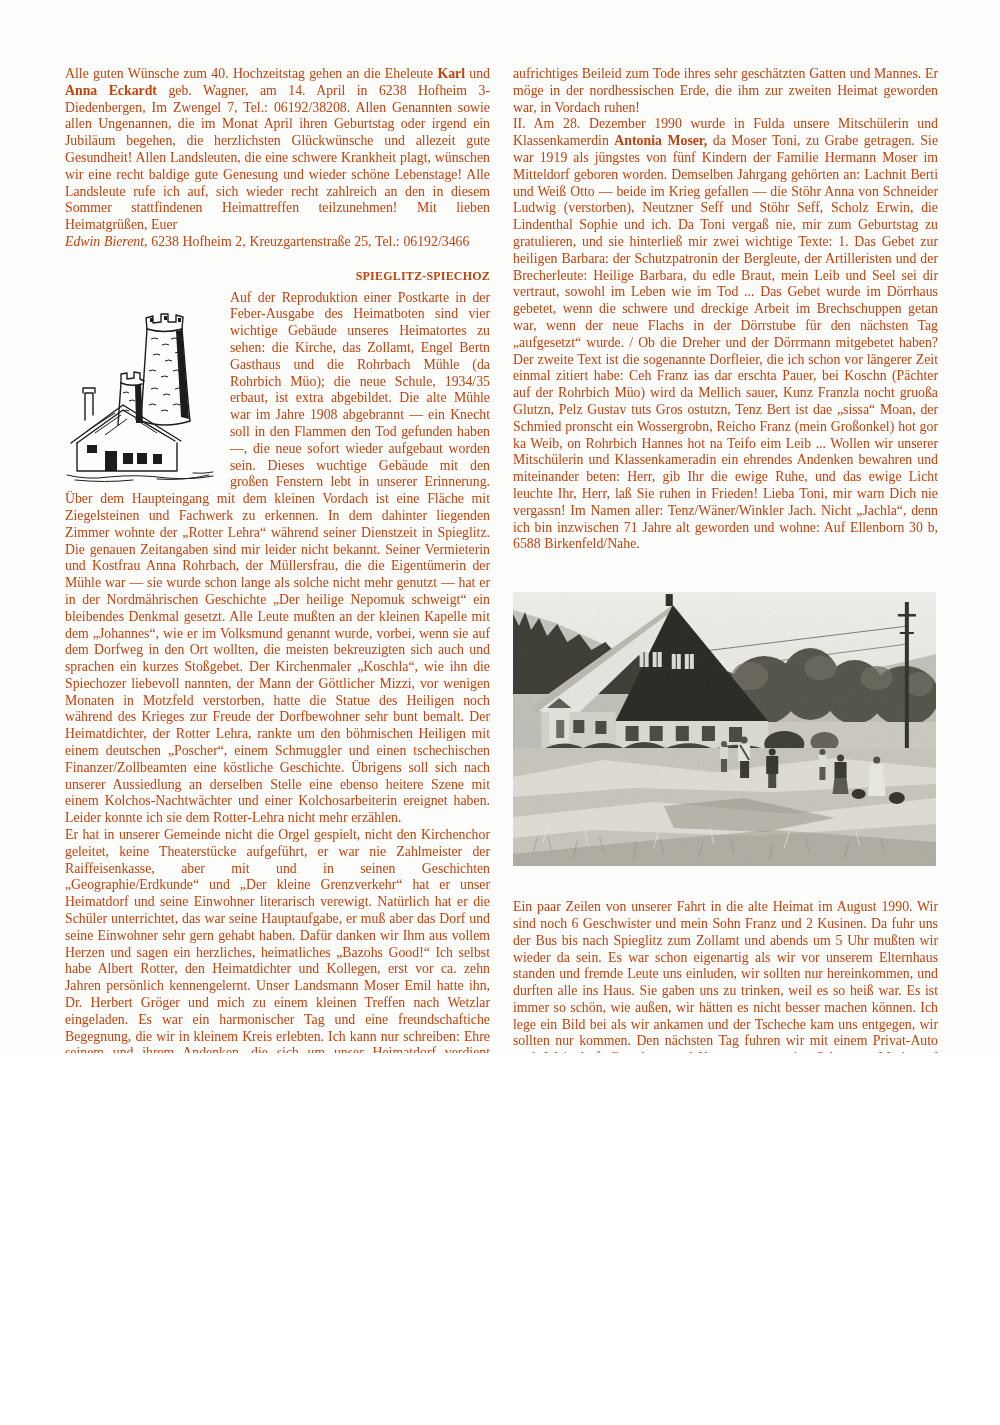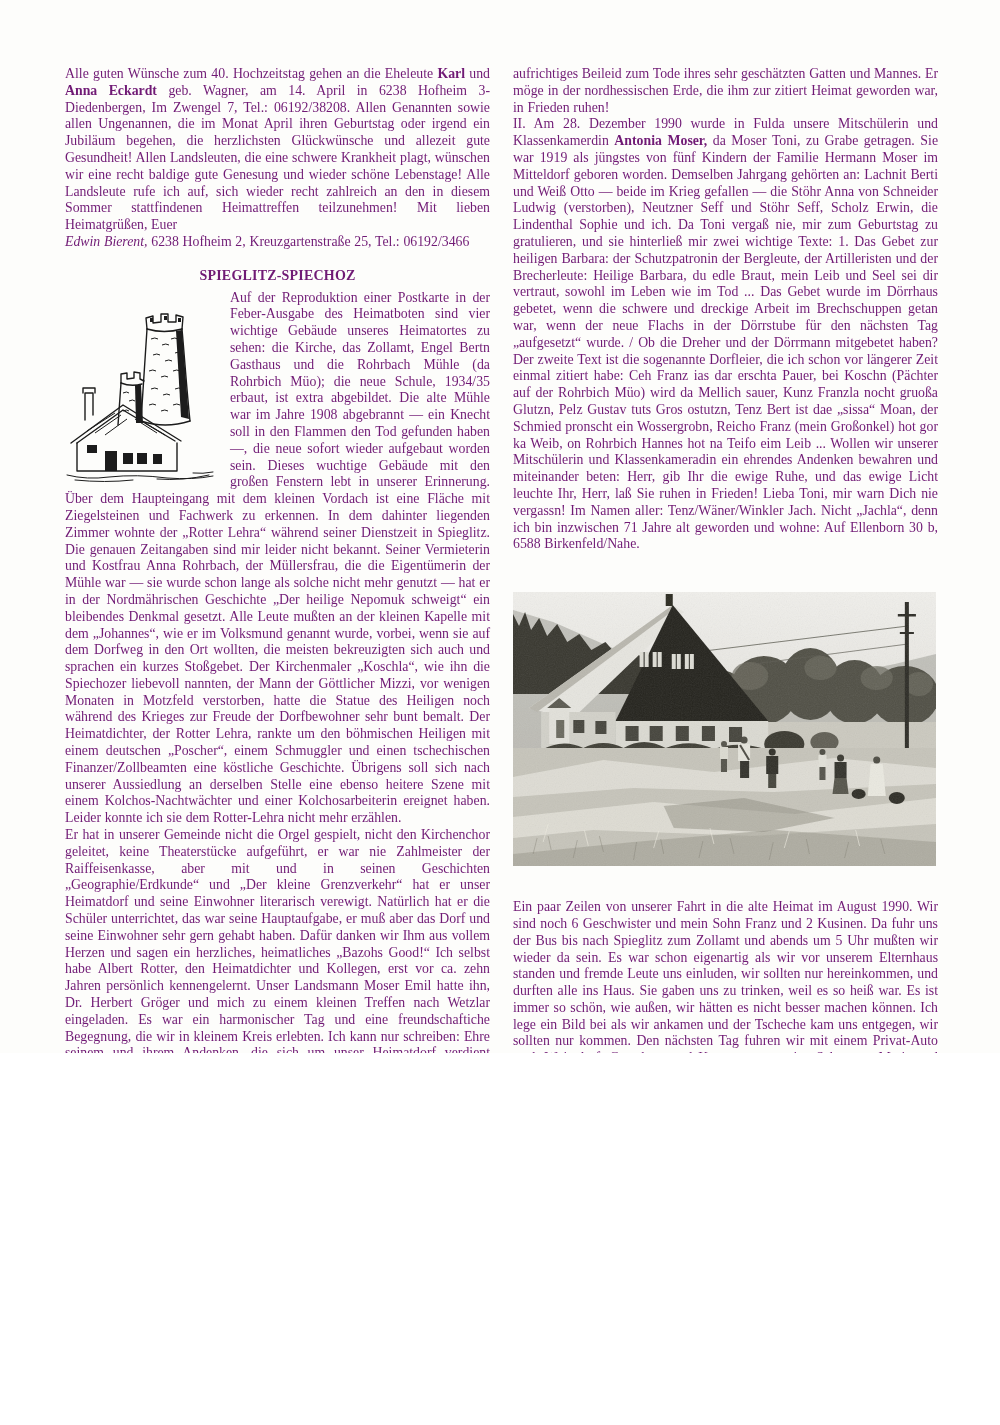--- a/index.html
+++ b/index.html
@@ -1,39 +1,39 @@
 <!DOCTYPE html>
 <html lang="de"><head>
 <meta charset="utf-8">
 <style>
   html,body{margin:0;padding:0;background:#ffffff;}
   .page{
     position:relative;
     width:1000px;height:1053px;
     background:#fdfdfb;
-    color:#701a75;
+    color:#c2410c;
     font-family:"Liberation Serif","DejaVu Serif",serif;
     overflow:hidden;
   }
   .columns{
     position:absolute;left:65px;top:66px;width:873px;
     display:flex;gap:23px;
   }
   .col{
     width:425px;
     font-size:13.8px;
     line-height:16.8px;
     text-align:justify;
     hyphens:auto;-webkit-hyphens:auto;
     word-spacing:0.02em;
   }
   .para{margin:0;}
   .heading{
-    font-size:14px;font-weight:700;
-    text-align:center;
+    font-size:12px;font-weight:700;
+    text-align:right;
     letter-spacing:.2px;
     margin:17px 0 5px 0;
   }
   .illu-float{
     float:left;
     width:152px;height:190px;
     margin:3px 13px 3px 0;
   }
   .illu-float svg{display:block;}
   .photo{
@@ -123,21 +123,21 @@
               <path d="M92,186 q26,2 52,-4"></path>
               <path d="M128,180 q10,1 20,-1"></path>
             </g>
           </svg>
           </span><span>Auf der Reproduktion einer Postkarte in der Feber-Ausgabe des Heimatboten sind vier wichtige Gebäude unseres Heimatortes zu sehen: die Kirche, das Zollamt, Engel Bertn Gasthaus und die Rohrbach Mühle (da Rohrbich Müo); die neue Schule, 1934/35 erbaut, ist extra abgebildet. Die alte Mühle war im Jahre 1908 abgebrannt — ein Knecht soll in den Flammen den Tod gefunden haben —, die neue sofort wieder aufgebaut worden sein. Dieses wuchtige Gebäude mit den großen Fenstern lebt in unserer Erinnerung. Über dem Haupteingang mit dem kleinen Vordach ist eine Fläche mit Ziegelsteinen und Fachwerk zu erkennen. In dem dahinter liegenden Zimmer wohnte der „Rotter Lehra“ während seiner Dienstzeit in Spieglitz. Die genauen Zeitangaben sind mir leider nicht bekannt. Seiner Vermieterin und Kostfrau Anna Rohrbach, der Müllersfrau, die die Eigentümerin der Mühle war — sie wurde schon lange als solche nicht mehr genutzt — hat er in der Nordmährischen Geschichte „Der heilige Nepomuk schweigt“ ein bleibendes Denkmal gesetzt. Alle Leute mußten an der kleinen Kapelle mit dem „Johannes“, wie er im Volksmund genannt wurde, vorbei, wenn sie auf dem Dorfweg in den Ort wollten, die meisten bekreuzigten sich auch und sprachen ein kurzes Stoßgebet. Der Kirchenmaler „Koschla“, wie ihn die Spiechozer liebevoll nannten, der Mann der Göttlicher Mizzi, vor wenigen Monaten in Motzfeld verstorben, hatte die Statue des Heiligen noch während des Krieges zur Freude der Dorfbewohner sehr bunt bemalt. Der Heimatdichter, der Rotter Lehra, rankte um den böhmischen Heiligen mit einem deutschen „Poscher“, einem Schmuggler und einen tschechischen Finanzer/Zollbeamten eine köstliche Geschichte. Übrigens soll sich nach unserer Aussiedlung an derselben Stelle eine ebenso heitere Szene mit einem Kolchos-Nachtwächter und einer Kolchosarbeiterin ereignet haben. Leider konnte ich sie dem Rotter-Lehra nicht mehr erzählen.</span></p>
 
       <p class="para">Er hat in unserer Gemeinde nicht die Orgel gespielt, nicht den Kirchenchor geleitet, keine Theaterstücke aufgeführt, er war nie Zahlmeister der Raiffeisenkasse, aber mit und in seinen Geschichten „Geographie/Erdkunde“ und „Der kleine Grenzverkehr“ hat er unser Heimatdorf und seine Einwohner literarisch verewigt. Natürlich hat er die Schüler unterrichtet, das war seine Hauptaufgabe, er muß aber das Dorf und seine Einwohner sehr gern gehabt haben. Dafür danken wir Ihm aus vollem Herzen und sagen ein herzliches, heimatliches „Bazohs Good!“ Ich selbst habe Albert Rotter, den Heimatdichter und Kollegen, erst vor ca. zehn Jahren persönlich kennengelernt. Unser Landsmann Moser Emil hatte ihn, Dr. Herbert Gröger und mich zu einem kleinen Treffen nach Wetzlar eingeladen. Es war ein harmonischer Tag und eine freundschaftiche Begegnung, die wir in kleinem Kreis erlebten. Ich kann nur schreiben: Ehre seinem und ihrem Andenken, die sich um unser Heimatdorf verdient gemacht haben. Frau Rotter aber entbieten wir Spieglitzer unser</p>
     </div>
 
     <div class="col">
-      <p class="para">aufrichtiges Beileid zum Tode ihres sehr geschätzten Gatten und Mannes. Er möge in der nordhessischen Erde, die ihm zur zitiert Heimat geworden war, in Frieden ruhen!</p>
+      <p class="para">aufrichtiges Beileid zum Tode ihres sehr geschätzten Gatten und Mannes. Er möge in der nordhessischen Erde, die ihm zur zweiten Heimat geworden war, in Vordach ruhen!</p>
       <p class="para"><span>II. Am 28. Dezember 1990 wurde in Fulda unsere Mitschülerin und Klassenkamerdin </span><span style="font-weight: 700;">Antonia Moser,</span><span> da Moser Toni, zu Grabe getragen. Sie war 1919 als jüngstes von fünf Kindern der Familie Hermann Moser im Mitteldorf geboren worden. Demselben Jahrgang gehörten an: Lachnit Berti und Weiß Otto — beide im Krieg gefallen — die Stöhr Anna von Schneider Ludwig (verstorben), Neutzner Seff und Stöhr Seff, Scholz Erwin, die Lindenthal Sophie und ich. Da Toni vergaß nie, mir zum Geburtstag zu gratulieren, und sie hinterließ mir zwei wichtige Texte: 1. Das Gebet zur heiligen Barbara: der Schutzpatronin der Bergleute, der Artilleristen und der Brecherleute: Heilige Barbara, du edle Braut, mein Leib und Seel sei dir vertraut, sowohl im Leben wie im Tod ... Das Gebet wurde im Dörrhaus gebetet, wenn die schwere und dreckige Arbeit im Brechschuppen getan war, wenn der neue Flachs in der Dörrstube für den nächsten Tag „aufgesetzt“ wurde. / Ob die Dreher und der Dörrmann mitgebetet haben? Der zweite Text ist die sogenannte Dorfleier, die ich schon vor längerer Zeit einmal zitiert habe: Ceh Franz ias dar erschta Pauer, bei Koschn (Pächter auf der Rohrbich Müo) wird da Mellich sauer, Kunz Franzla nocht gruoßa Glutzn, Pelz Gustav tuts Gros ostutzn, Tenz Bert ist dae „sissa“ Moan, der Schmied pronscht ein Wossergrobn, Reicho Franz (mein Großonkel) hot gor ka Weib, on Rohrbich Hannes hot na Teifo eim Leib ... Wollen wir unserer Mitschülerin und Klassenkameradin ein ehrendes Andenken bewahren und miteinander beten: Herr, gib Ihr die ewige Ruhe, und das ewige Licht leuchte Ihr, Herr, laß Sie ruhen in Frieden! Lieba Toni, mir warn Dich nie vergassn! Im Namen aller: Tenz/Wäner/Winkler Jach. Nicht „Jachla“, denn ich bin inzwischen 71 Jahre alt geworden und wohne: Auf Ellenborn 30 b, 6588 Birkenfeld/Nahe.</span></p>
 
       <div class="photo">
         <svg viewBox="0 0 421 274" width="423" height="274" preserveAspectRatio="none" aria-hidden="true">
           <defs>
             <linearGradient id="sky" x1="0" y1="0" x2="0" y2="1">
               <stop offset="0" stop-color="#f0efeb"></stop>
                 <stop offset="1" stop-color="#d8d6d0"></stop>
             </linearGradient>
             <filter id="grain">

